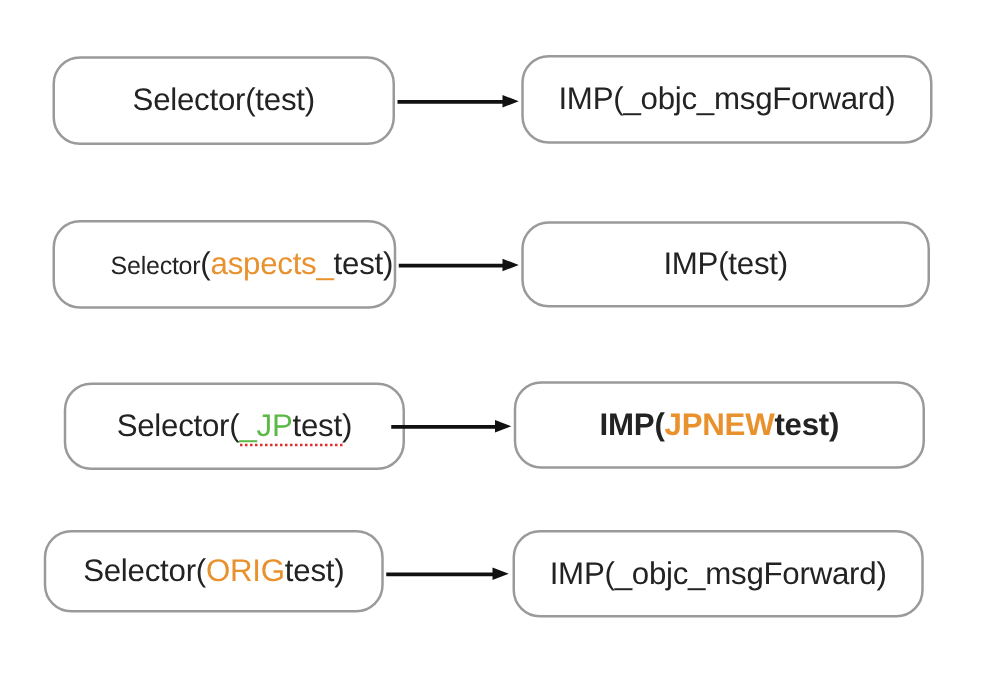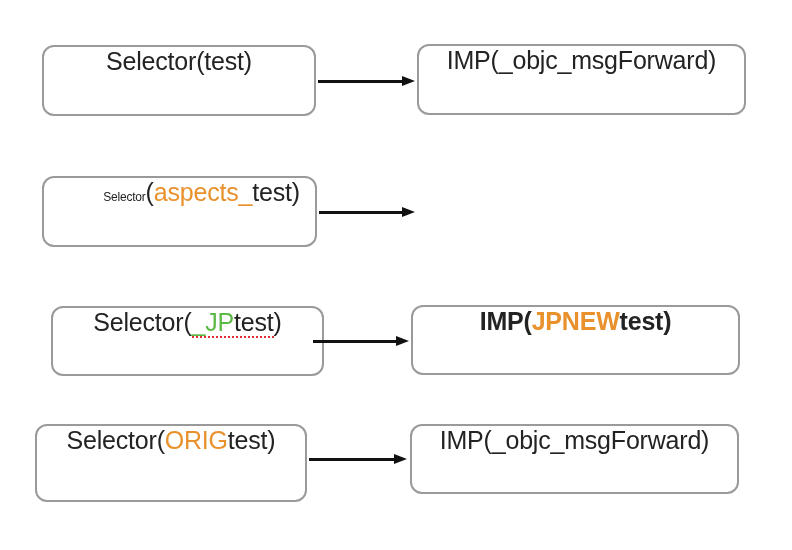--- a/index.html
+++ b/index.html
@@ -16,33 +16,34 @@
   body{font-family:"Liberation Sans","DejaVu Sans",sans-serif;}
   .stage{
     position:relative;
     width:792px;height:550px;
     background:var(--bg);
     overflow:hidden;
   }
   .box{
     position:absolute;
     border:2px solid var(--border);
-    border-radius:12px;
+    border-radius:22px;
     background:var(--bg);
     display:flex;
+    align-items:center;
     justify-content:center;
     text-align:center;
   }
   .label{
     font-size:25px;
     color:var(--text);
     white-space:nowrap;
     letter-spacing:-0.2px;
   }
-  .seg-small{font-size:12px;margin-left:44px;}
+  .seg-small{font-size:20px;margin-left:44px;}
   .seg-orange{color:var(--orange);}
   .seg-green{color:var(--green);}
   .u-red-wrap{border-bottom:2px dotted var(--red);}
   .arrow{
     position:absolute;
     height:3px;
     background:var(--arrow);
   }
   .arrow::after{
     content:"";
@@ -72,34 +73,39 @@
       <span>IMP(_objc_msgForward)</span>
     </div>
   </div>
 
   <div class="box" style="left:42px;top:176px;width:275px;height:71px;">
     <div class="label">
       <span class="seg-small">Selector</span><span>(</span><span class="seg-orange">aspects_</span><span>test)</span>
     </div>
   </div>
   <div class="arrow" style="left:319px;top:210.5px;width:84px;"></div>
+  <div class="box" style="left:417px;top:177px;width:327px;height:69px;">
+    <div class="label">
+      <span>IMP(test)</span>
+    </div>
+  </div>
 
   <div class="box" style="left:38px;top:306px;width:273px;height:70px;margin-left:13px;">
     <div class="label">
       <span>Selector(</span><span class="u-red-wrap"><span class="seg-green">_JP</span><span>test</span></span><span>)</span>
     </div>
   </div>
   <div class="arrow" style="left:313px;top:339.5px;width:84px;"></div>
   <div class="box" style="left:411px;top:305px;width:329px;height:70px;font-weight:bold;">
     <div class="label">
       <span>IMP(</span><span class="seg-orange">JPNEW</span><span>test)</span>
     </div>
   </div>
 
-  <div class="box" style="left:35px;top:424px;width:272px;height:78px;">
+  <div class="box" style="left:35px;top:424px;width:272px;height:66px;">
     <div class="label">
       <span>Selector(</span><span class="seg-orange">ORIG</span><span>test)</span>
     </div>
   </div>
   <div class="arrow" style="left:309px;top:457.5px;width:86px;"></div>
   <div class="box" style="left:410px;top:424px;width:329px;height:70px;">
     <div class="label">
       <span>IMP(_objc_msgForward)</span>
     </div>
   </div>

